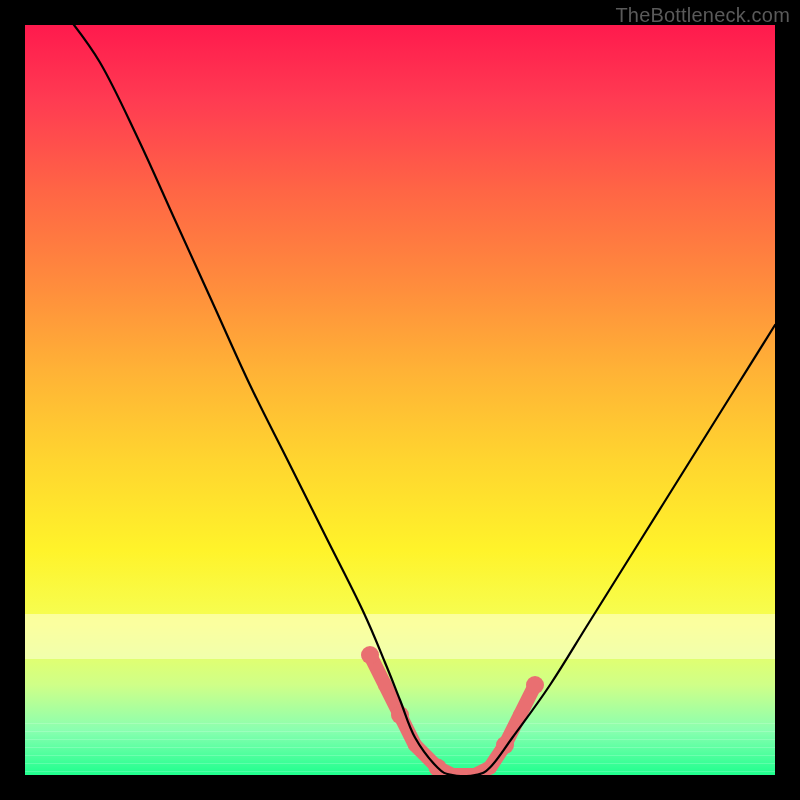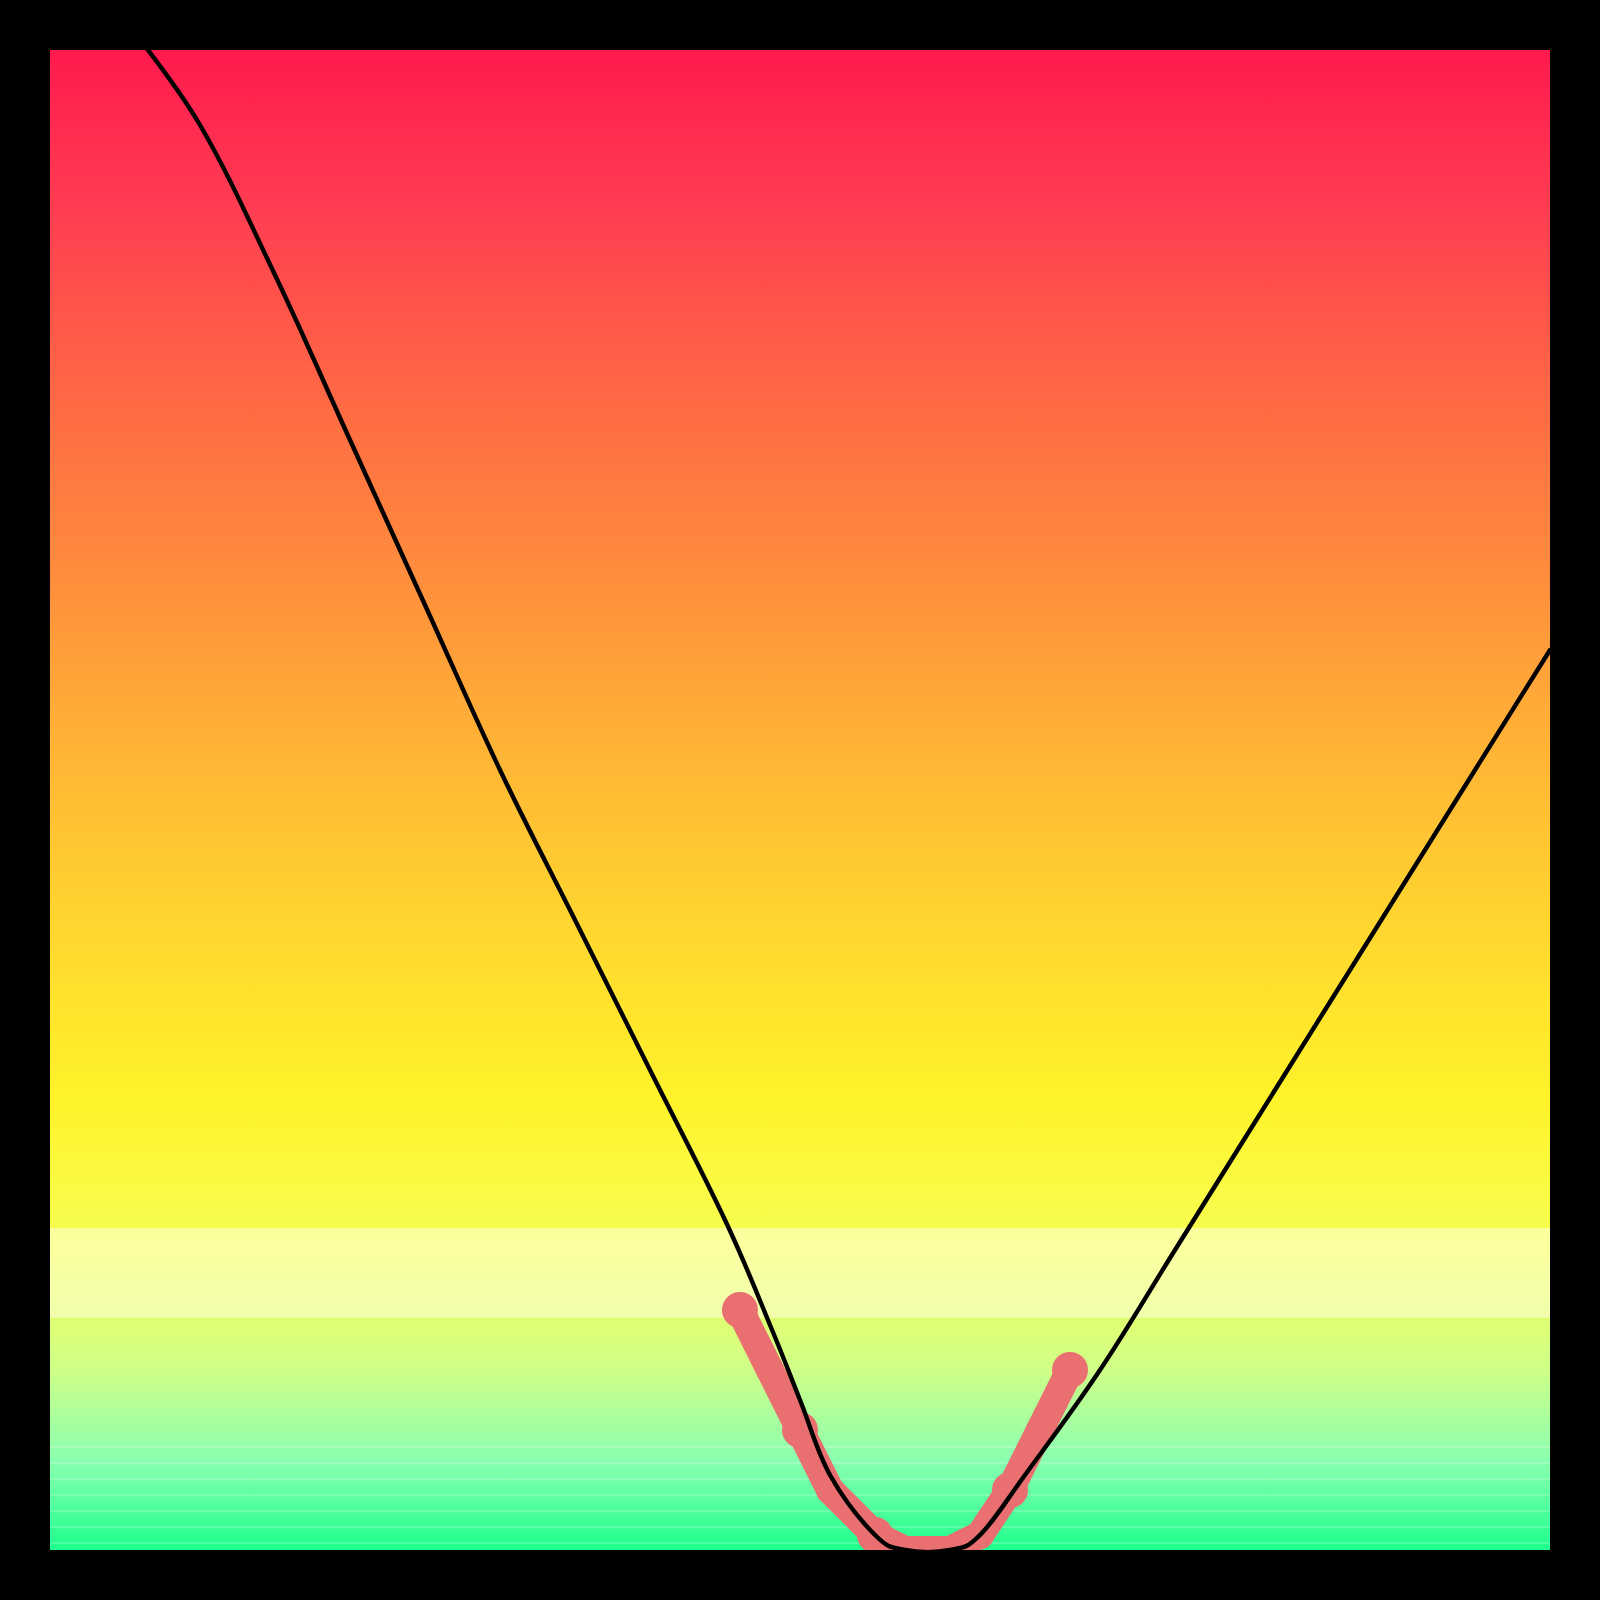--- a/index.html
+++ b/index.html
@@ -114,13 +114,14 @@
           <circle cx="345.0" cy="630.0" r="9" fill="#e96f71"></circle>
           <circle cx="375.0" cy="690.0" r="9" fill="#e96f71"></circle>
           <circle cx="412.5" cy="742.5" r="9" fill="#e96f71"></circle>
           <circle cx="480.0" cy="720.0" r="9" fill="#e96f71"></circle>
           <circle cx="510.0" cy="660.0" r="9" fill="#e96f71"></circle>
         </g>
       <path fill="none" stroke="#000" stroke-width="2.2" stroke-linejoin="round" stroke-linecap="round" d="M 37.5 -15.0 C 44.3 -5.6, 61.5 14.6, 75.0 37.5 C 88.5 60.5, 99.0 84.2, 112.5 112.5 C 126.0 140.8, 136.5 165.3, 150.0 195.0 C 163.5 224.7, 174.0 247.8, 187.5 277.5 C 201.0 307.2, 211.5 331.6, 225.0 360.0 C 238.5 388.4, 249.0 408.0, 262.5 435.0 C 276.0 462.0, 286.5 483.0, 300.0 510.0 C 313.5 537.0, 326.7 562.0, 337.5 585.0 C 348.3 608.0, 353.3 621.3, 360.0 637.5 C 366.8 653.7, 369.6 661.5, 375.0 675.0 C 380.4 688.5, 383.3 700.4, 390.0 712.5 C 396.8 724.6, 405.8 735.8, 412.5 742.5 C 419.3 749.3, 420.7 748.6, 427.5 750.0 C 434.2 751.4, 443.3 751.4, 450.0 750.0 C 456.8 748.6, 458.3 749.3, 465.0 742.5 C 471.8 735.8, 476.7 727.4, 487.5 712.5 C 498.3 697.6, 511.5 680.3, 525.0 660.0 C 538.5 639.8, 549.0 621.6, 562.5 600.0 C 576.0 578.4, 586.5 561.6, 600.0 540.0 C 613.5 518.4, 624.0 501.6, 637.5 480.0 C 651.0 458.4, 661.5 441.6, 675.0 420.0 C 688.5 398.4, 699.0 381.6, 712.5 360.0 C 726.0 338.4, 743.3 310.8, 750.0 300.0"></path>
     </svg>
   </div>
 
+  <div class="watermark">TheBottleneck.com</div>
 </div>
 
 </body></html>

